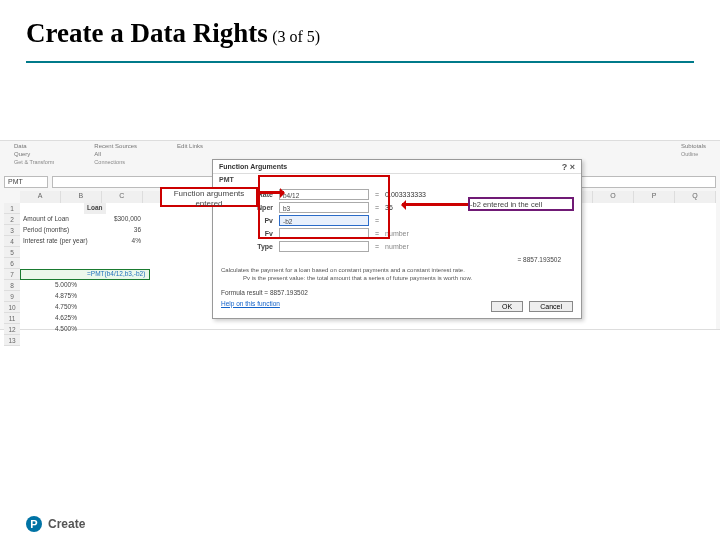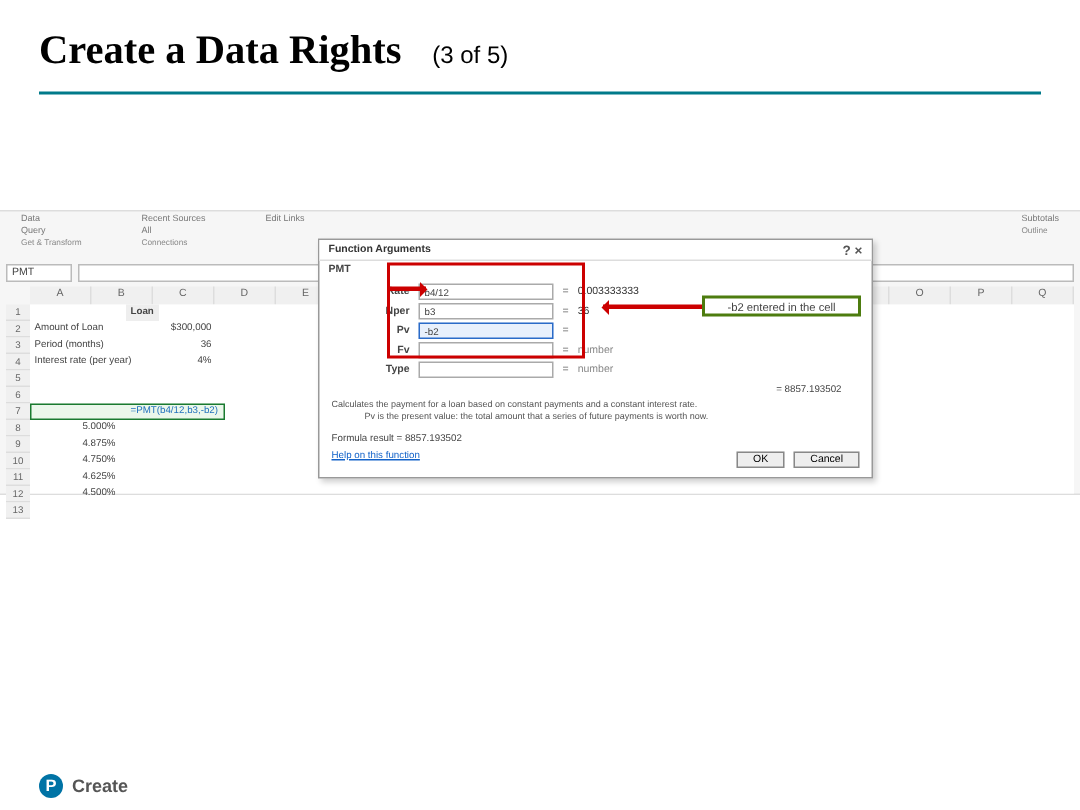--- a/index.html
+++ b/index.html
@@ -14,24 +14,23 @@
     padding: 18px 26px 8px 26px;
   }
   .title-area h1 {
     font-family: "Times New Roman", serif;
     font-size: 27px;
     font-weight: bold;
     color: #000;
     display: inline;
   }
   .title-area .sub {
-    font-family: Liberation Sans, sans-serif;
+    font-family: Liberation Serif, serif;
     font-size: 16px;
     color: #000;
-    margin-left: 16px;
   }
   .title-rule {
     margin: 4px 26px 0 26px;
     height: 2px;
     background: #007a8a;
   }
 
   .screenshot {
     position: absolute;
     left: 0; top: 140px;
@@ -121,22 +120,22 @@
     content:""; position:absolute; right:-6px; top:-6px;
     border:5px solid transparent; border-left-color:#c00;
   }
   .redbox-fields {
     position:absolute; left:258px; top:34px; width:132px; height:64px;
     border:2px solid #c00; pointer-events:none;
   }
 
   .callout2 {
     position:absolute; left:468px; top:56px; width:106px; height:14px;
-    background:#fff; border:2px solid #4d7c0f;
-    text-align:center; font-size:7.5px; line-height:12px;
+    background:#fff; border:2px solid #701a75;
+    font-size:7.5px; line-height:12px;
   }
   .arrow2 {
     position:absolute; left:402px; top:62px; width:66px; height:0;
     border-top:3px solid #c00;
   }
   .arrow2::before{
     content:""; position:absolute; left:-6px; top:-6px;
     border:5px solid transparent; border-right-color:#c00;
   }
 
@@ -282,20 +281,21 @@
     <div class="resline">Formula result =   8857.193502</div>
     <div class="helplink">Help on this function</div>
     <div class="btns">
       <button>OK</button>
       <button>Cancel</button>
     </div>
   </div>
 
   <div class="redbox-fields"></div>
 
+  <div class="callout1">Function arguments entered</div>
   <div class="arrow1"></div>
 
   <div class="callout2">-b2 entered in the cell</div>
   <div class="arrow2"></div>
 
 </div>
 
 <div class="footer">
   <div class="plogo">
     <span class="circ">P</span>

